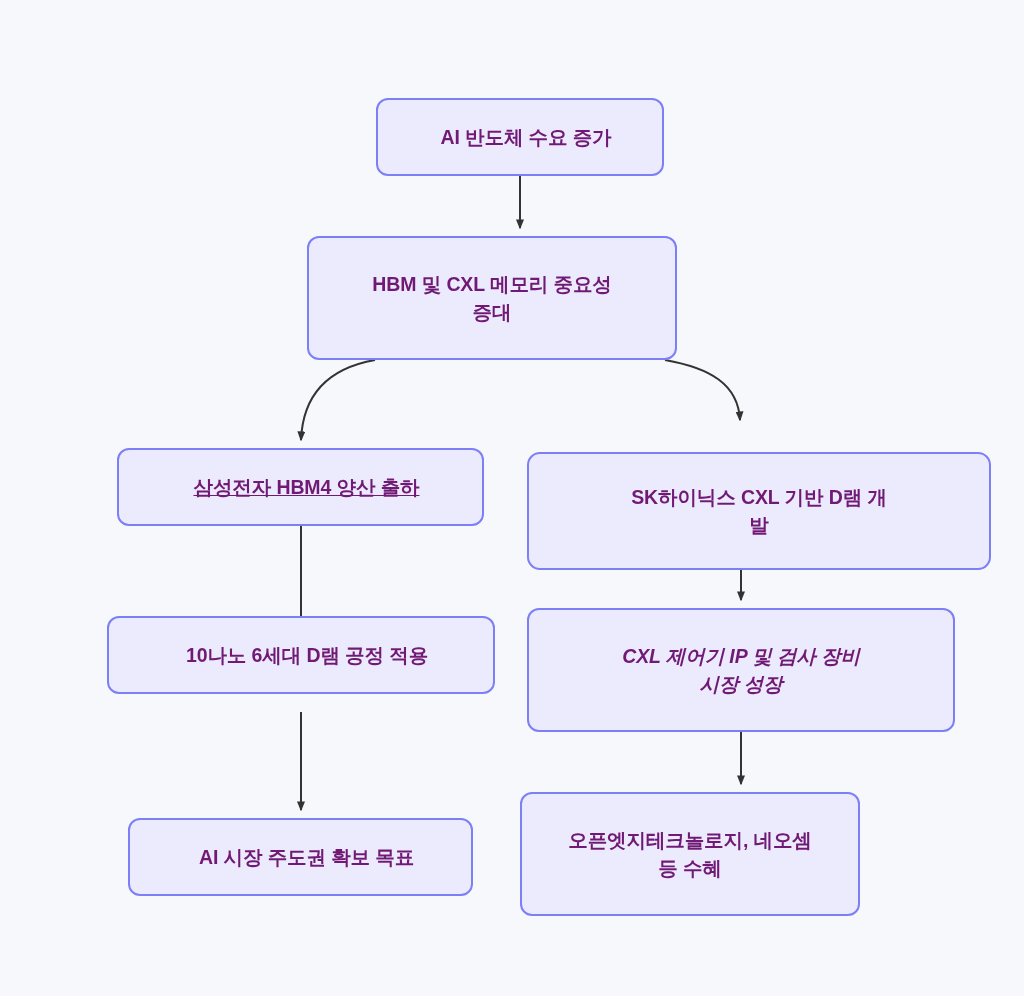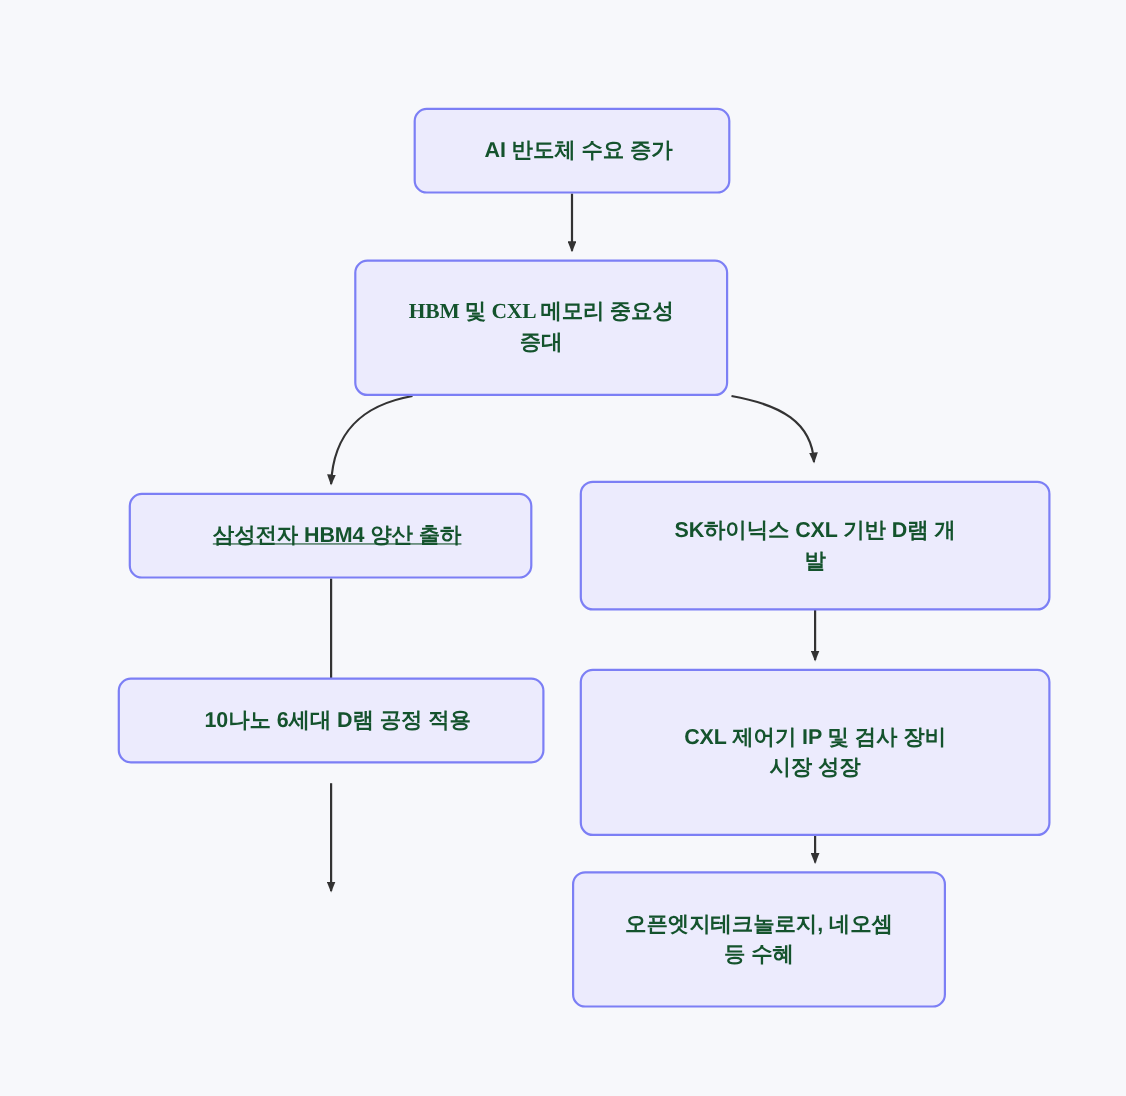--- a/index.html
+++ b/index.html
@@ -31,44 +31,44 @@
   .node {
     position: absolute;
     box-sizing: border-box;
     background: #ecebfd;
     border: 2px solid #7c7ff5;
     border-radius: 12px;
     display: flex;
     align-items: center;
     justify-content: center;
     text-align: center;
-    color: #14532d;
+    color: #701a75;
     font-size: 19.5px;
     font-weight: 600;
     line-height: 1.45;
     letter-spacing: -0.1px;
     overflow: hidden;
   }
   .node .label {
     display: block;
     white-space: pre-line;
   }
   
   .node.clip .label {
     white-space: nowrap;
     position: relative;
     left: 6px;
   }
   
   #node-root            { left: 376px; top:  98px; width: 288px; height:  78px; }
-  #node-memory          { left: 322px; top: 236px; width: 340px; height: 124px; font-family: Liberation Serif, serif; }
+  #node-memory          { left: 307px; top: 236px; width: 370px; height: 124px; }
   #node-samsung-hbm4    { left: 117px; top: 448px; width: 367px; height:  78px; text-decoration: underline; }
-  #node-sk-cxl-dram     { left: 527px; top: 437px; width: 428px; height: 118px; }
+  #node-sk-cxl-dram     { left: 527px; top: 452px; width: 464px; height: 118px; border-radius: 13px; }
   #node-10nm-process    { left: 107px; top: 616px; width: 388px; height:  78px; }
-  #node-cxl-market      { left: 527px; top: 608px; width: 428px; height: 152px; }
+  #node-cxl-market      { left: 527px; top: 608px; width: 428px; height: 124px; font-style: italic; }
   #node-ai-leadership   { left: 128px; top: 818px; width: 345px; height:  78px; }
   #node-beneficiaries   { left: 520px; top: 792px; width: 340px; height: 124px; }
 </style>
 </head>
 <body>
 
 <div id="flow-root">
 
   <svg id="edge-layer" viewBox="0 0 1024 996" width="1024" height="996">
     <defs>
@@ -112,19 +112,22 @@
 
   <div class="node clip" id="node-10nm-process">
     <span class="label">10나노 6세대 D램 공정 적용</span>
   </div>
 
   <div class="node" id="node-cxl-market">
     <span class="label">CXL 제어기 IP 및 검사 장비
 시장 성장</span>
   </div>
 
+  <div class="node clip" id="node-ai-leadership">
+    <span class="label">AI 시장 주도권 확보 목표</span>
+  </div>
 
   <div class="node" id="node-beneficiaries">
     <span class="label">오픈엣지테크놀로지, 네오셈
 등 수혜</span>
   </div>
 
 </div>
 
 </body></html>

